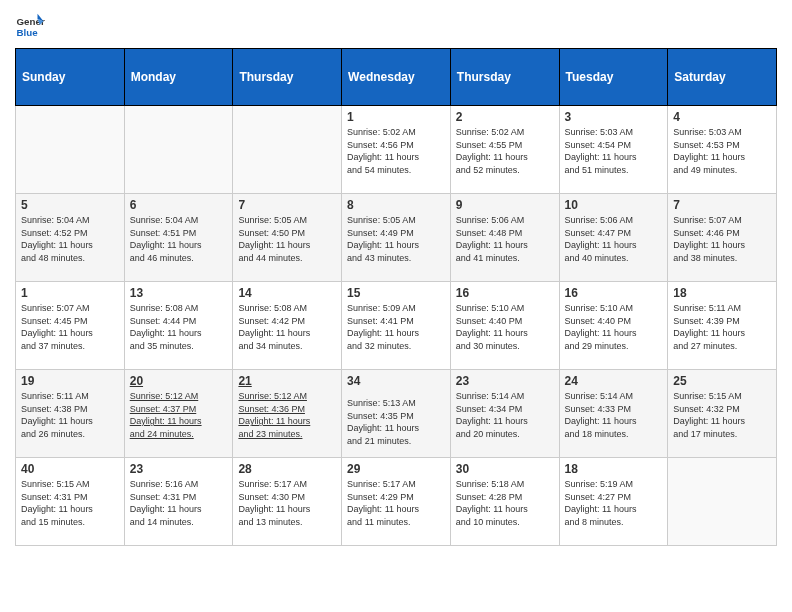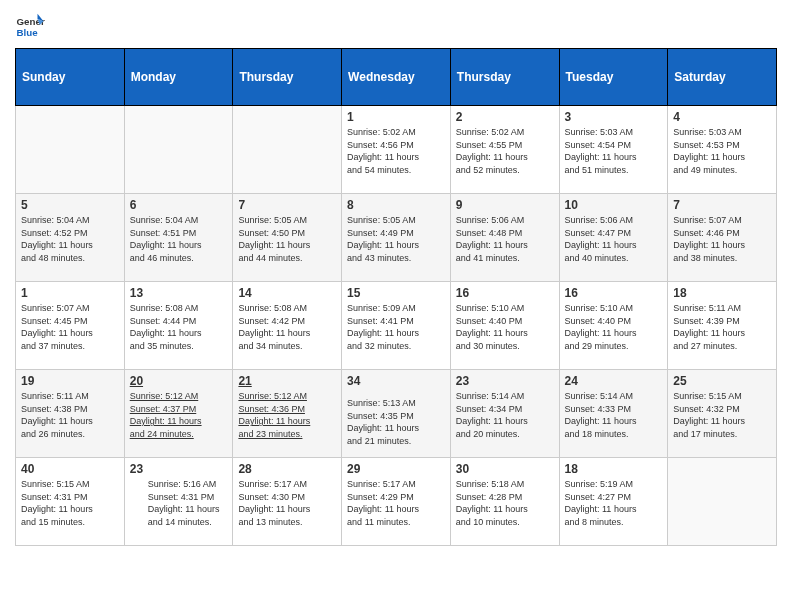--- a/index.html
+++ b/index.html
@@ -299,21 +299,21 @@
         <tr style="background: rgb(255, 255, 255);">
           <td>
             <div class="day-number">40</div>
             <div class="cell-text" style="white-space: pre-line;">Sunrise: 5:15 AM
 Sunset: 4:31 PM
 Daylight: 11 hours
 and 15 minutes.</div>
           </td>
           <td>
             <div class="day-number">23</div>
-            <div class="cell-text" style="white-space: pre-line; margin-left: 18px;">Sunrise: 5:16 AM
+            <div class="cell-text" style="white-space: pre-line;">Sunrise: 5:16 AM
 Sunset: 4:31 PM
 Daylight: 11 hours
 and 14 minutes.</div>
           </td>
           <td>
             <div class="day-number">28</div>
             <div class="cell-text" style="white-space: pre-line;">Sunrise: 5:17 AM
 Sunset: 4:30 PM
 Daylight: 11 hours
 and 13 minutes.</div>

